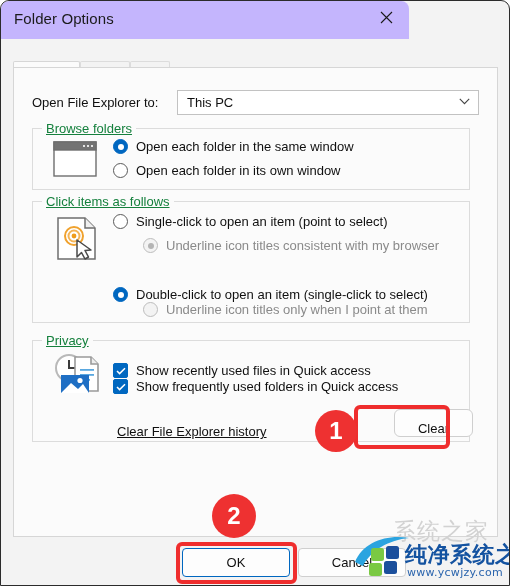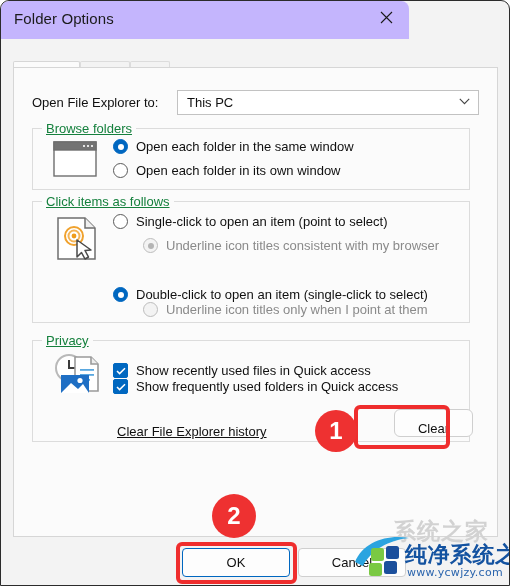--- a/index.html
+++ b/index.html
@@ -322,21 +322,21 @@
     height: 59px;
     pointer-events: none;
   }
   #wm-ghost {
     position: absolute;
     left: 40px;
     top: -12px;
     font-size: 23px;
     color: #d2d2d2;
     font-family: "DejaVu Sans", sans-serif;
-    font-weight: bold;
+    font-weight: normal;
     letter-spacing: 1px;
     white-space: nowrap;
   }
   #wm-text {
     position: absolute;
     left: 52px;
     top: 12px;
     font-size: 22px;
     color: #1352a0;
     font-family: "DejaVu Sans", sans-serif;

